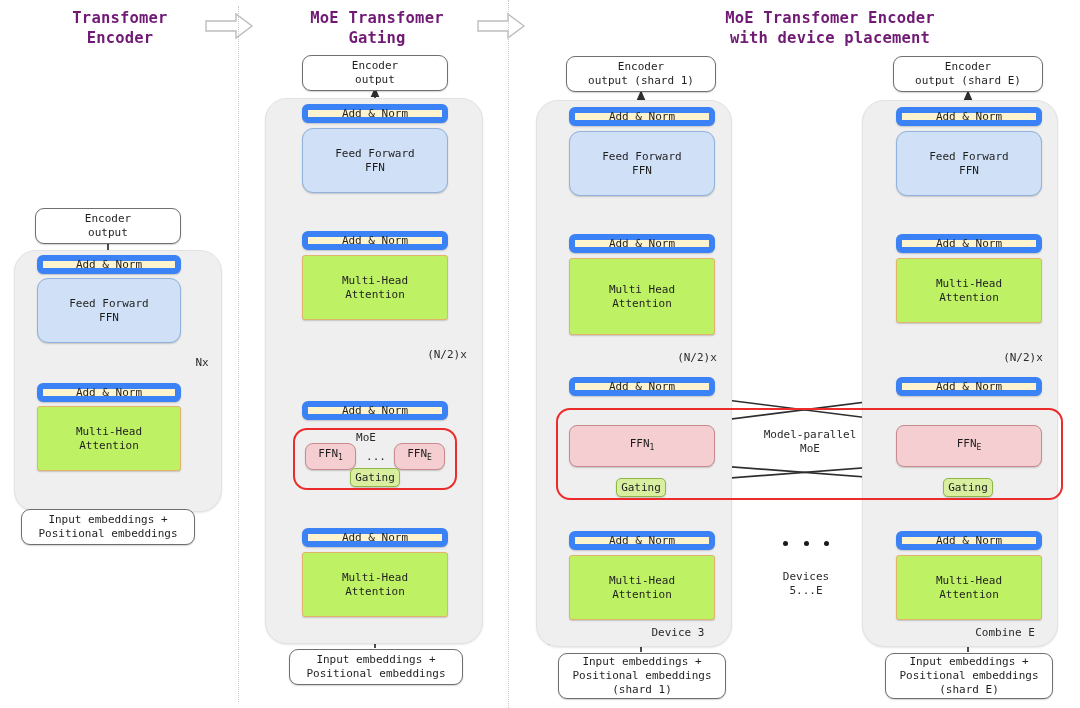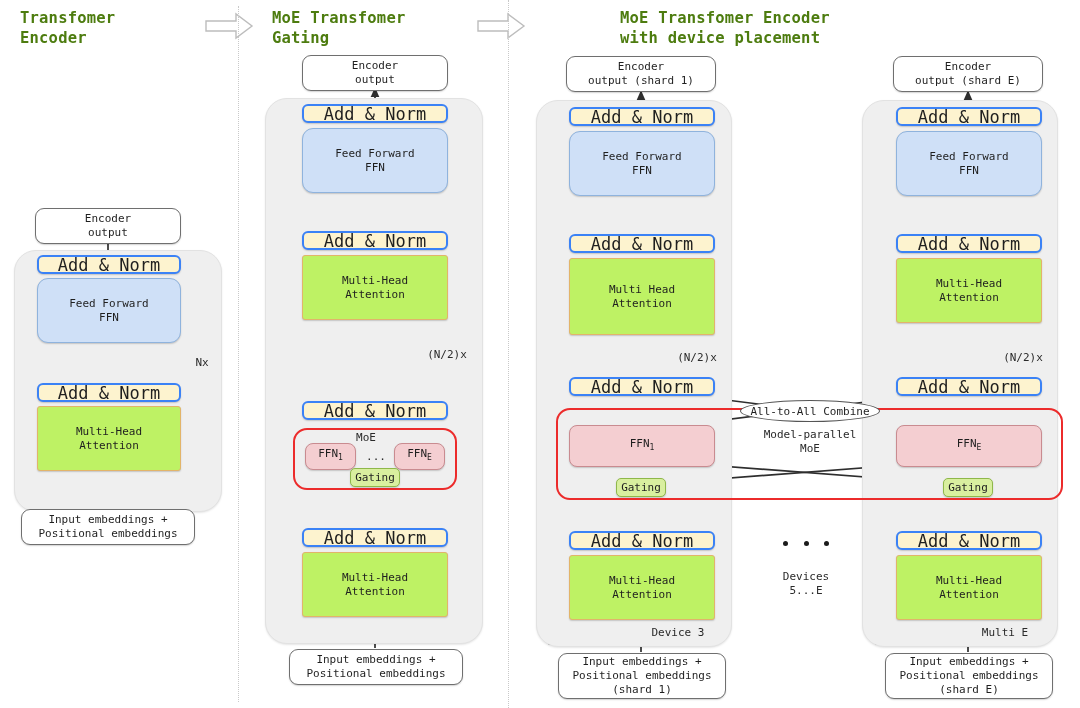--- a/index.html
+++ b/index.html
@@ -7,22 +7,22 @@
     width:1080px;height:708px;background:#ffffff;
     font-family:"DejaVu Sans Mono","Liberation Mono",monospace;
     color:#1f1f1f;overflow:hidden;position:relative;
   }
   #stage{position:absolute;left:0;top:0;width:1080px;height:708px;}
   .abs{position:absolute;box-sizing:border-box;}
 
   
   .title{
     font-family:"DejaVu Sans Mono","Liberation Mono",monospace;
-    font-size:15.5px;line-height:20px;font-weight:700;color:#4d7c0f;
-    text-align:left;white-space:pre-line;letter-spacing:.2px;
+    font-size:15.5px;line-height:20px;font-weight:700;color:#701a75;
+    text-align:center;white-space:pre-line;letter-spacing:.2px;
   }
 
   
   .divider{
     width:0;border-left:1.5px dotted #c9c9c9;
   }
 
   
   .stack{
     background:#efefef;border:1px solid #e2e2e2;border-radius:22px;
@@ -31,21 +31,21 @@
     box-shadow:0 1px 2px rgba(0,0,0,.10);
   }
 
   
   .node{
     display:flex;align-items:center;justify-content:center;text-align:center;
     font-size:11px;line-height:14px;white-space:pre-line;border-radius:7px;
     box-shadow:0 1px 1.5px rgba(0,0,0,.18);
   }
   .node.plain{background:#ffffff;border:1px solid #6f6f6f;border-radius:9px;}
-  .node.addnorm{background:#fdf3cf;border:2px solid #3b82f6;border-radius:6px;font-size:17px;}
+  .node.addnorm{background:#fdf3cf;border:6px solid #3b82f6;border-radius:6px;font-size:11px;}
   .node.ffn{background:#cfe0f7;border:1px solid #8fb3dd;border-radius:11px;}
   .node.attn{background:#bef264;border:1px solid #e2b46a;border-radius:3px;}
   .node.expert{background:#f4ced1;border:1px solid #c98b90;border-radius:8px;}
   .node.gating{background:#d9ef9f;border:1px solid #8fb84a;border-radius:5px;font-size:11px;}
 
   
   .moe-outline{border:2.5px solid #ec2b2b;border-radius:14px;background:transparent;}
 
   
   .cap{font-size:11px;line-height:14px;color:#2a2a2a;white-space:pre-line;text-align:center;}
@@ -248,32 +248,31 @@
 
   <div class="abs node expert" style="left:896px;top:425px;width:146px;height:42px;">
     <span><span>FFN</span><span class="sub">E</span></span>
   </div>
   <div class="abs node gating" style="left:943px;top:478px;width:50px;height:19px;">Gating</div>
 
   <div class="abs node addnorm" style="left:896px;top:531px;width:146px;height:19px;">Add &amp; Norm</div>
   <div class="abs node attn" style="left:896px;top:555px;width:146px;height:65px;">Multi-Head
 Attention</div>
 
-  <div class="abs cap" style="left:955px;top:626px;width:100px;">Multi E</div>
+  <div class="abs cap" style="left:955px;top:626px;width:100px;">Combine E</div>
 
   <div class="abs node plain" style="left:885px;top:653px;width:168px;height:46px;">Input embeddings +
 Positional embeddings
 (shard E)</div>
 
   <div class="abs moe-outline" style="left:556px;top:408px;width:507px;height:92px;"></div>
 
   <div class="abs cap" style="left:745px;top:428px;width:130px;">Model-parallel
 MoE</div>
 
-  <div class="abs ellipse" style="left:740px;top:400px;width:140px;height:22px;">All-to-All Combine</div>
 
   <div class="abs dots" style="left:783px;top:540px;width:46px;height:6px;">
     <i></i>
     <i></i>
     <i></i>
   </div>
   <div class="abs cap" style="left:756px;top:570px;width:100px;">Devices
 5...E</div>
 
 </div>

